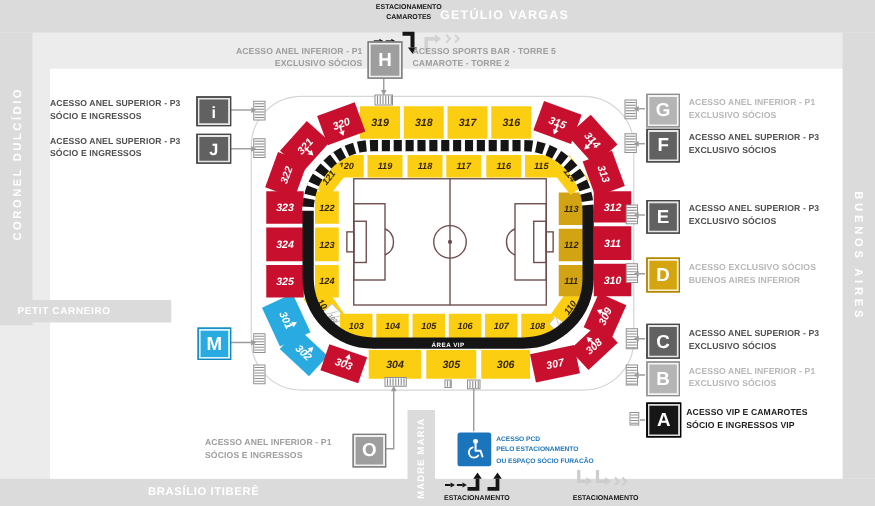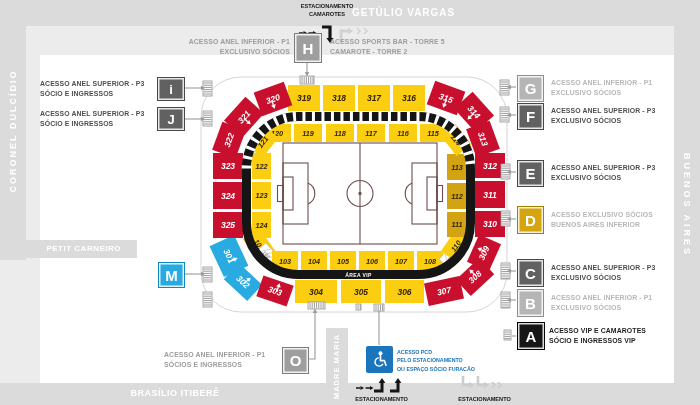--- a/index.html
+++ b/index.html
@@ -42,26 +42,26 @@
   <div class="vwrap" style="left:0;top:26px;width:26px;height:210px;z-index:2;">
     <span class="street-text" style="transform:rotate(-90deg);font-size:9px;letter-spacing:2px;">CORONEL DULCÍDIO</span>
   </div>
 
   <div class="band" style="left:674px;top:26px;width:26px;height:357px;"></div>
   <div class="vwrap" style="left:674px;top:26px;width:26px;height:357px;z-index:2;">
     <span class="street-text" style="transform:rotate(90deg);font-size:9px;letter-spacing:3px;">BUENOS AIRES</span>
   </div>
 
   <div class="band" style="left:0;top:383px;width:700px;height:22px;"></div>
-  <div class="street-text" style="position:absolute;left:110px;top:388px;width:130px;text-align:center;font-size:9px;letter-spacing:.5px;z-index:2;">BRASÍLIO ITIBERÊ</div>
+  <div class="street-text" style="position:absolute;left:98px;top:388px;width:130px;text-align:center;font-size:9px;letter-spacing:.5px;z-index:2;">BRASÍLIO ITIBERÊ</div>
 
   <div class="panel"></div>
 
   <div class="band" style="left:0;top:240px;width:137px;height:18px;z-index:2;"></div>
-  <div class="street-text" style="position:absolute;left:1px;top:244px;width:120px;text-align:right;font-size:8px;letter-spacing:.5px;z-index:2;">PETIT CARNEIRO</div>
+  <div class="street-text" style="position:absolute;left:14px;top:244px;width:120px;text-align:left;font-size:8px;letter-spacing:.5px;z-index:2;">PETIT CARNEIRO</div>
 
   <div class="band" style="left:326px;top:328px;width:22px;height:77px;z-index:2;"></div>
   <div class="vwrap" style="left:326px;top:328px;width:22px;height:77px;z-index:2;">
     <span class="street-text" style="transform:rotate(-90deg);font-size:7.5px;letter-spacing:1px;">MADRE MARIA</span>
   </div>
 
   <svg id="stadium-svg" class="overlay" width="700" height="405" viewBox="0 0 700 405">
       <rect x="201" y="77" width="306" height="235" rx="40" fill="none" stroke="#d6d6d6" stroke-width="1"></rect>
       <g transform="rotate(65 229 256)">
         <rect x="212" y="242.5" width="34" height="27" fill="#29abe2" stroke="none" stroke-width="0.7"></rect>

